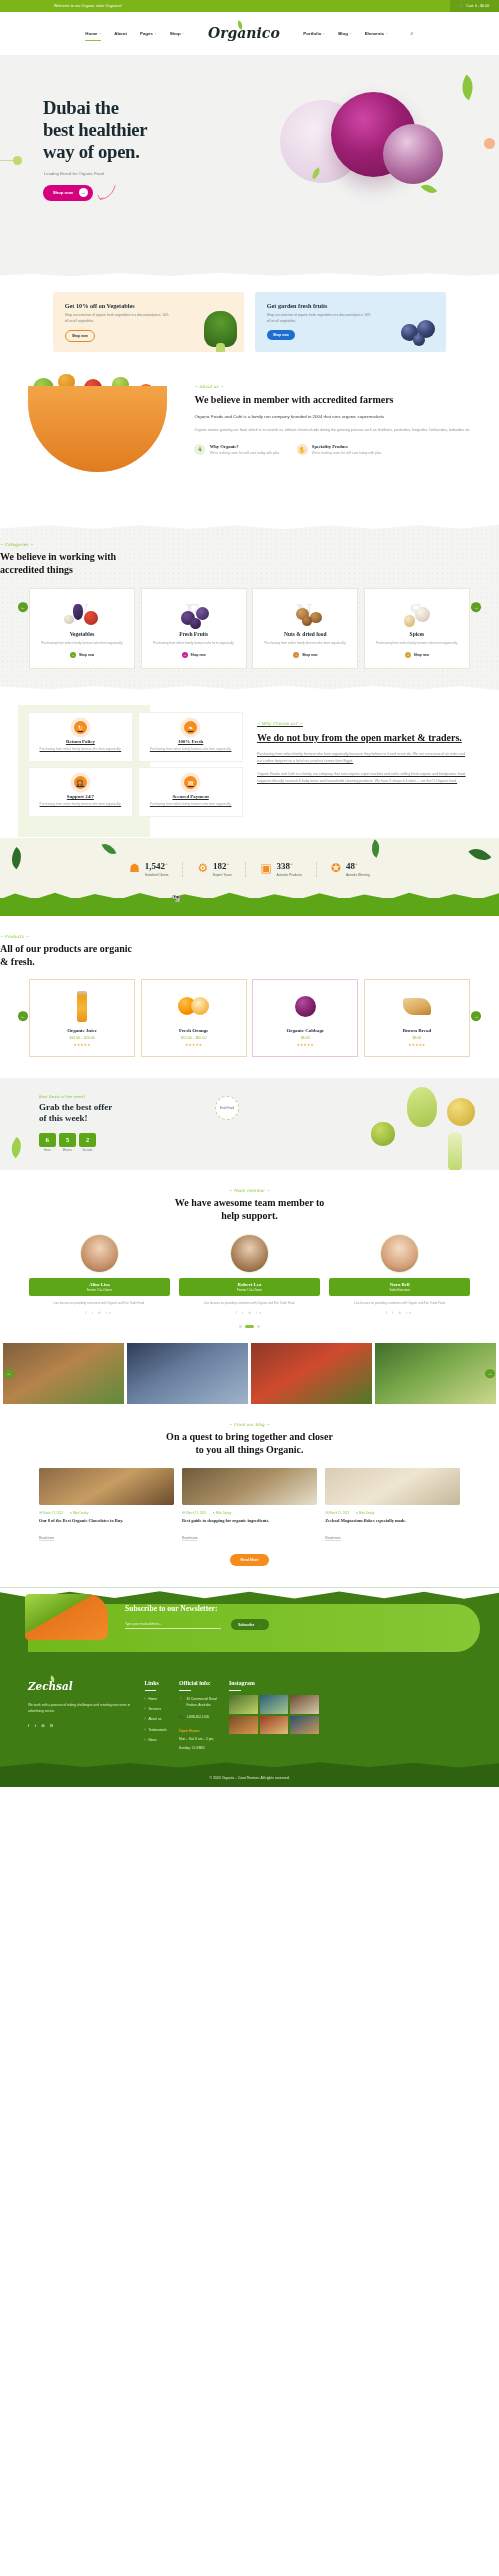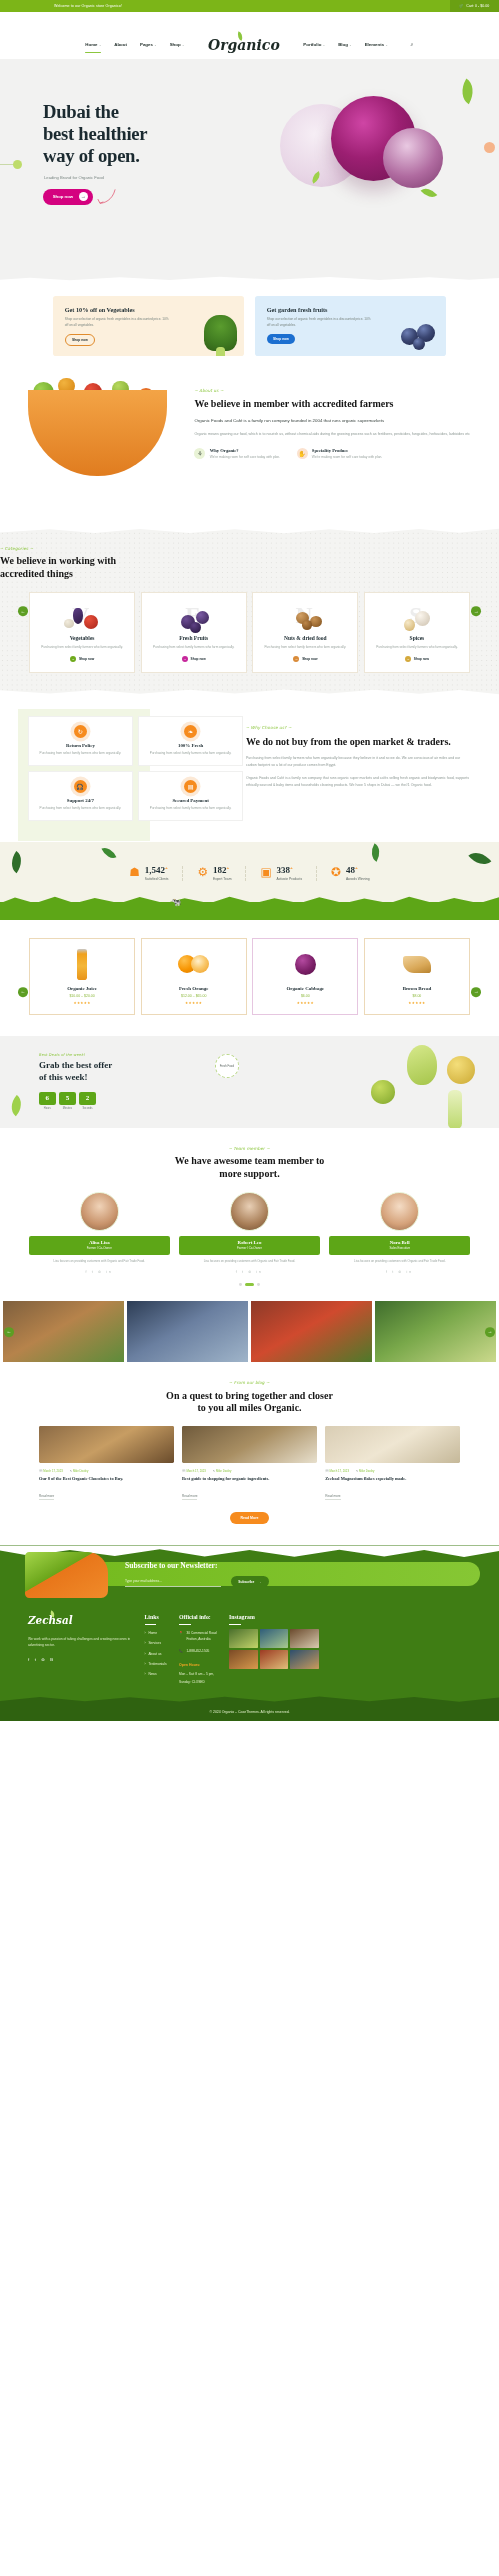--- a/index.html
+++ b/index.html
@@ -31,28 +31,27 @@
     right: 0; top: 0; bottom: 0;
     background: #6aa013;
     display: flex; align-items: center; gap: 2.1px;
     padding: 0 9.7px;
     font-size: 3.6px;
     color: #fff;
   }
 
   
   .header {
-    height: 28px;
+    height: 43px;
     background: #fff;
     display: flex;
     align-items: center;
     justify-content: center;
     gap: 0;
     position: relative;
-    margin-top: 19px;
   }
   .navgroup { display: flex; align-items: center; gap: 13px; }
   .navitem {
     font-size: 4.4px;
     font-weight: bold;
     color: #1d2a26;
     display: flex; align-items: center; gap: 1.4px;
     padding: 7px 0 7px;
     position: relative;
     white-space: nowrap;
@@ -280,21 +279,21 @@
   .arrow-nav {
     position:absolute; top: 50%; transform: translateY(-50%);
     width: 9.7px; height: 9.7px; border-radius:50%;
     background:#5d9e23; color:#fff;
     display:flex;align-items:center;justify-content:center; font-size:4.9px;
     z-index: 4; cursor:pointer;
   }
   .arrow-nav.l { left: 18px; } .arrow-nav.r { right: 18px; }
 
   
-  .why { display:flex; padding: 19.4px 28px 21px; gap: 3px; background:#fff; position:relative;}
+  .why { display:flex; padding: 19.4px 28px 21px; gap: 14px; background:#fff; position:relative;text-decoration:underline;}
   .why .grid { width: 215px; display: grid; grid-template-columns: 1fr 1fr; gap: 5.5px; position:relative; }
   .why .grid::before{ content:""; position:absolute; left:-9.7px; top:-7px; width: 132px; height: 132px; background:#f1f6e4; z-index:0;}
   .why-card { background:#fff; border:0.7px solid #f0f0ef; padding: 8.3px 7px; text-align:center; position:relative; z-index:1; }
   .why-card .ic {
     width: 13px; height: 13px; border-radius: 50%;
     background: #f68b1e; color:#fff; margin: 0 auto 4.9px;
     display:flex;align-items:center;justify-content:center; font-size:6.2px;
     box-shadow: 0 0 0 3.5px #fce9d6;
   }
   .why-card h4 { font-family:"Liberation Serif",serif; font-size: 4.9px; font-weight:bold; color:#1b2a30; margin-bottom:2.8px; }
@@ -401,22 +400,22 @@
   .footer-zone { position:relative; background:#3f7d14; padding-top: 7px; }
   .footer-zone .toprip {
     position:absolute; top:0; left:0;right:0; height: 15.3px; background:#fff;
     clip-path: polygon(0 0,100% 0,100% 36%,93% 76%,85% 30%,77% 72%,68% 28%,59% 74%,50% 30%,41% 72%,32% 26%,23% 70%,14% 30%,6% 68%,0 34%);
     z-index: 3;
   }
   .newsletter {
     margin: 9.7px 19.4px 0 28px;
     background: linear-gradient(90deg,#72b91c 0%, #86c734 100%);
     border-radius: 0 28px 28px 0;
-    height: 24px; position: relative; z-index: 4;
-    display:flex; align-items:center;
+    height: 48px; position: relative; z-index: 4;
+    display:flex; 
   }
   .nl-veg {
     position:absolute; left: -2.8px; top: -9.7px; width: 83px; height: 46px;
     background: linear-gradient(150deg,#a6d64a 0%,#6aa51a 42%,#e8761a 43%,#f08b2a 100%);
     border-radius: 4.2px 21px 7px 4.2px;
   }
   .nl-body { margin-left: 97px; }
   .nl-body h3 { font-family:"Liberation Serif",serif; font-size: 7.6px; color:#fff; font-weight:bold; margin-bottom: 6.2px; }
   .nl-form { display:flex; align-items:center; gap: 9.7px; }
   .nl-form input {
@@ -728,20 +727,27 @@
         <div class="lbl">Awards Winning</div>
       </div>
     </div>
   </div>
 </div>
 <div class="grass">
   <span class="cow">🐄</span>
 </div>
 
 <div class="products">
+  <div class="sec-head">
+    <div class="eyebrow script">~ Products ~</div>
+    <h2 class="sec-h2">
+      <span>All of our products are organic</span><br>
+      <span>&amp; fresh.</span>
+    </h2>
+  </div>
   <div class="arrow-nav l" style="top:62%">←</div>
   <div class="arrow-nav r" style="top:62%">→</div>
   <div class="cards-row">
     <div class="prod-card">
       <div class="thumb">
           <div class="bottle"></div>
         </div>
       <h4>Organic Juice</h4>
       <div class="price">$10.00 – $20.00</div>
       <div class="stars">★★★★★</div>
@@ -802,21 +808,21 @@
       </div>
     </div>
   </div>
 </div>
 
 <div class="team">
   <div class="sec-head">
     <div class="eyebrow script">~ Team member ~</div>
     <h2 class="sec-h2">
       <span>We have awesome team member to</span><br>
-      <span>more support.</span>
+      <span>help support.</span>
     </h2>
   </div>
   <div class="team-row">
     <div class="tm">
       <div class="ava" style="background:radial-gradient(circle at 50% 36%,#f0d3b8 0%,#c8936b 60%,#8d6342 100%);"></div>
       <div class="nameplate">
         <div class="n">Alisa Lisa</div>
         <div class="r">Farmer / Co-Owner</div>
       </div>
       <div class="desc">Lisa focuses on providing customers with Organic and Fair Trade Food.</div>
@@ -855,21 +861,21 @@
   <div class="gal" style="background:linear-gradient(150deg,#2d3d55,#6a7fa0 45%,#9fb4c9 100%);"></div>
   <div class="gal" style="background:linear-gradient(150deg,#8d3a28,#d04a2e 45%,#4d7a2a 100%);"></div>
   <div class="gal" style="background:linear-gradient(150deg,#3f6d2c,#79a84a 45%,#cbd98c 100%);"></div>
 </div>
 
 <div class="blog">
   <div class="sec-head">
     <div class="eyebrow script">~ From our blog ~</div>
     <h2 class="sec-h2">
       <span>On a quest to bring together and closer</span><br>
-      <span>to you all miles Organic.</span>
+      <span>to you all things Organic.</span>
     </h2>
   </div>
   <div class="blog-row">
     <div class="post">
       <div class="img" style="background:linear-gradient(150deg,#8b6a45,#c79d63 50%,#6a4c2c 100%);"></div>
       <div class="meta">
         <span>🗓 <b>March 17, 2023</b></span>
         <span>✎ <b>Mike Dooley</b></span>
       </div>
       <h4>Our 8 of the Best Organic Chocolates to Buy.</h4>

